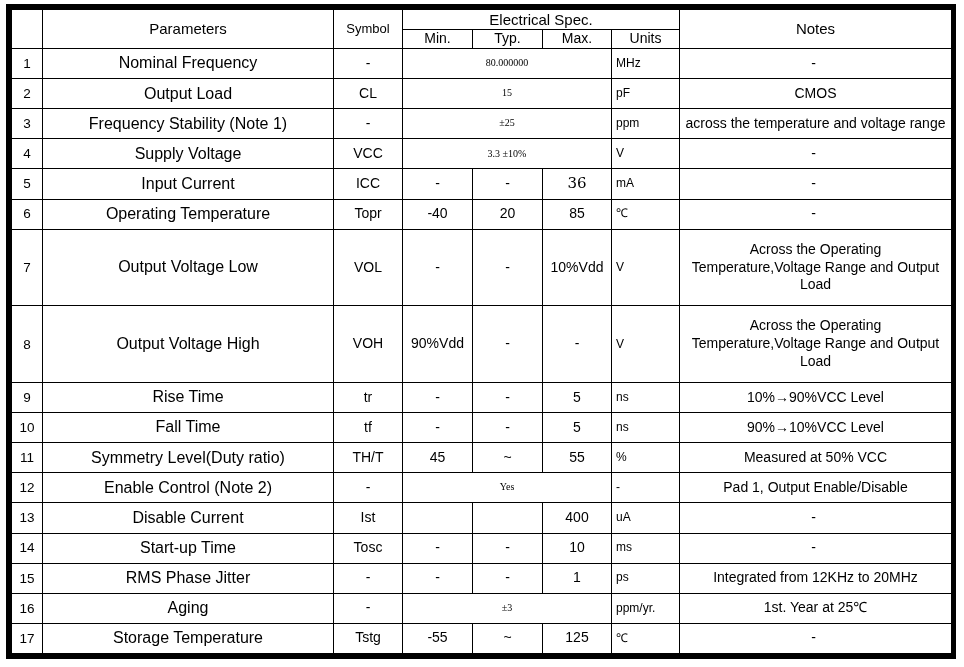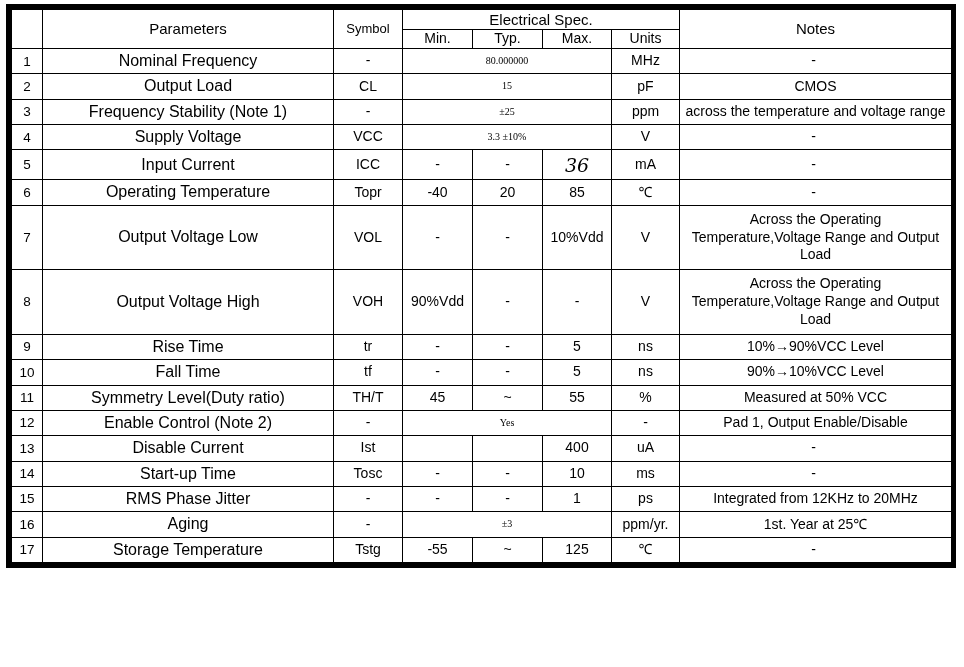--- a/index.html
+++ b/index.html
@@ -13,21 +13,21 @@
     font-family: "Liberation Sans", sans-serif;
     color: #000000;
     overflow: hidden;
   }
 
   #spec-frame {
     position: absolute;
     left: 6px;
     top: 4px;
     width: 950px;
-    height: 564px;
+    height: 655px;
     box-sizing: border-box;
     border: 5px solid #000000;
     background: #ffffff;
   }
 
   table.spec {
     width: 100%;
     height: 100%;
     border-collapse: collapse;
     table-layout: fixed;
@@ -59,32 +59,31 @@
   .hdr-symbol  { font-size: 13px; }
   .hdr-espec   { font-size: 15px; }
   .hdr-notes   { font-size: 15px; }
   .hdr-sub     { font-size: 14px; text-align: center; margin-top: 36px; }
 
   
   .c-num    { text-align: center; font-size: 13.5px; }
   .c-name   { text-align: center;   font-size: 16px; padding-left: 7px; }
   .c-sym    { text-align: center; font-size: 14px; }
   .c-val    { text-align: center; font-size: 14px; }
-  .c-unit   { text-align: center; font-size: 14px; }
+  .c-unit   { text-align: left; font-size: 12px; }
   .c-note   { text-align: center;   font-size: 14px; padding-left: 6px; }
   .c-note.center { text-align: center; padding-left: 0; }
 
   
   .c-span { text-align: center; font-size: 10px; font-family: Liberation Serif, serif; }
 
   
   .odd-face {
     font-family: "DejaVu Serif", serif;
-    font-size: 19px;
-    font-style: italic;
+    font-size: 15px;
   }
 </style>
 </head>
 <body>
 
 <div id="spec-frame">
   <table class="spec">
     <colgroup>
       <col class="c-no">
         <col class="c-param">

